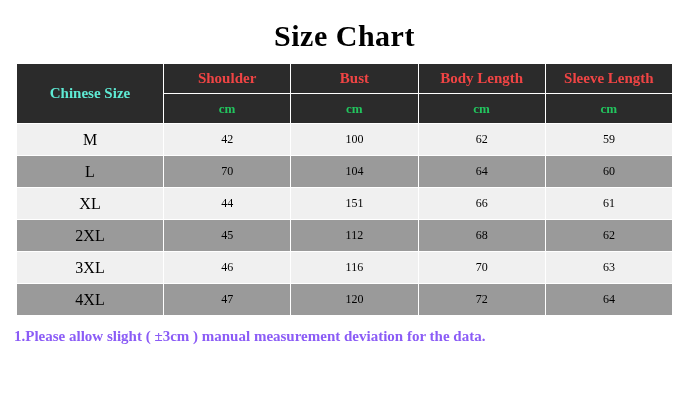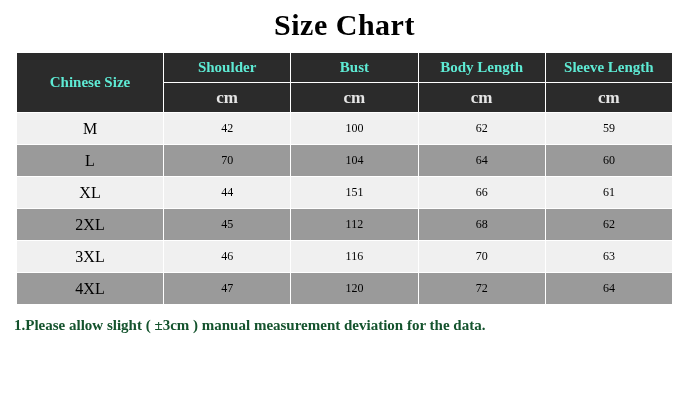--- a/index.html
+++ b/index.html
@@ -19,21 +19,21 @@
     width: 689px;
     height: 417px;
     box-sizing: border-box;
   }
   .title {
     text-align: center;
     font-family: "Liberation Serif", serif;
     font-weight: bold;
     font-size: 30px;
     line-height: 34px;
-    padding-top: 8px;
+    padding-top: 19px;
     letter-spacing: 0.5px;
   }
   .table-wrap {
     margin: 10px 16px 0 16px;
   }
   table.size-chart {
     border-collapse: collapse;
     width: 657px;
     table-layout: fixed;
   }
@@ -47,30 +47,30 @@
   th.corner {
     background: #2b2b2b;
     color: #5eead4;
     font-weight: bold;
     font-size: 15px;
     height: 58px;
     width: 146px;
   }
   th.head-label {
     background: #2b2b2b;
-    color: #5eead4;
+    color: #ef4444;
     font-weight: bold;
     font-size: 15px;
     height: 29px;
   }
   th.head-unit {
     background: #2b2b2b;
-    color: #e5e5e5;
+    color: #22c55e;
     font-weight: bold;
-    font-size: 17px;
+    font-size: 13px;
     height: 29px;
   }
   tr.row-light td {
     background: #f0f0f0;
     color: #000000;
   }
   tr.row-dark td {
     background: #9a9a9a;
     color: #000000;
   }
@@ -78,21 +78,21 @@
     height: 31px;
     font-size: 12px;
   }
   td.size-cell {
     font-size: 16px;
   }
   .notes {
     margin: 10px 14px 0 14px;
   }
   .note {
-    color: #14532d;
+    color: #8b5cf6;
     font-family: "Liberation Serif", serif;
     font-weight: bold;
     font-size: 15px;
     line-height: 20px;
     margin-bottom: 14px;
   }
 </style>
 </head>
 <body>
 

